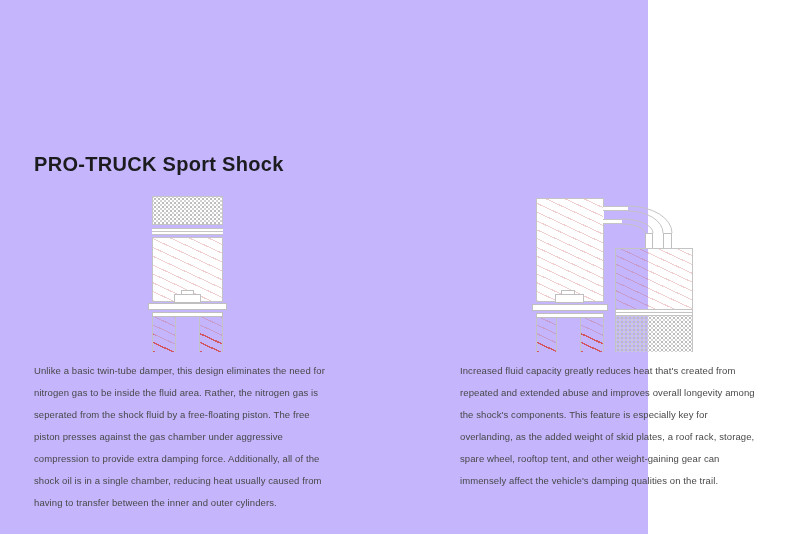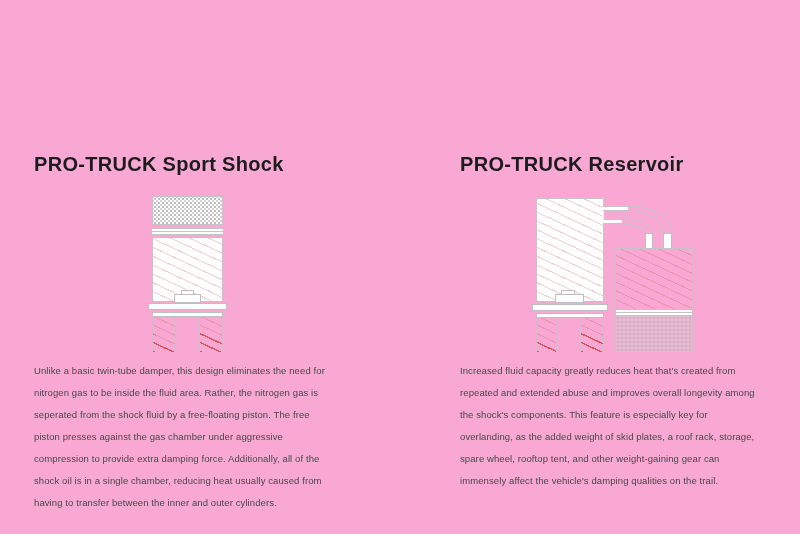--- a/index.html
+++ b/index.html
@@ -1,18 +1,18 @@
 <!DOCTYPE html>
 <html><head>
 <meta charset="utf-8">
 <style>
   * { margin: 0; padding: 0; box-sizing: border-box; }
   html, body { width: 800px; height: 534px; background: #ffffff; overflow: hidden;
                font-family: "Liberation Sans", sans-serif; }
-  .page { position: relative; width: 800px; height: 534px; background: #f9a8d4; }
+  .page { position: relative; width: 648px; height: 534px; background: #c4b5fd; }
 
   .section-title {
     position: absolute; top: 153px;
     font-size: 20px; font-weight: 700; color: #1c1c1e; letter-spacing: 0.3px;
     font-family: "Liberation Sans", sans-serif;
   }
   #title-left  { left: 34px; }
   #title-right { left: 460px; }
 
   .section-desc {
@@ -88,21 +88,20 @@
   </div>
 
   <p id="desc-left" class="section-desc">Unlike a basic twin-tube damper, this design eliminates the need for
 nitrogen gas to be inside the fluid area. Rather, the nitrogen gas is
 seperated from the shock fluid by a free-floating piston. The free
 piston presses against the gas chamber under aggressive
 compression to provide extra damping force. Additionally, all of the
 shock oil is in a single chamber, reducing heat usually caused from
 having to transfer between the inner and outer cylinders.</p>
 
-  <h2 id="title-right" class="section-title">PRO-TRUCK Reservoir</h2>
 
   <div class="diag" style="left:536px; top:198px; width:157px; height:154px;">
 
     <div class="box hatch" style="left:0; top:0; width:68px; height:104px;"></div>
 
     <div style="left:67px; top:9px; width:1px; height:16px; background:#ffffff;"></div>
 
     <div style="left:67px; top:8px; width:25px; height:5px; background:#ffffff;
                 border-top:1px solid #c4c4c4; border-bottom:1px solid #c4c4c4;"></div>
     <div style="left:67px; top:21px; width:19px; height:5px; background:#ffffff;

